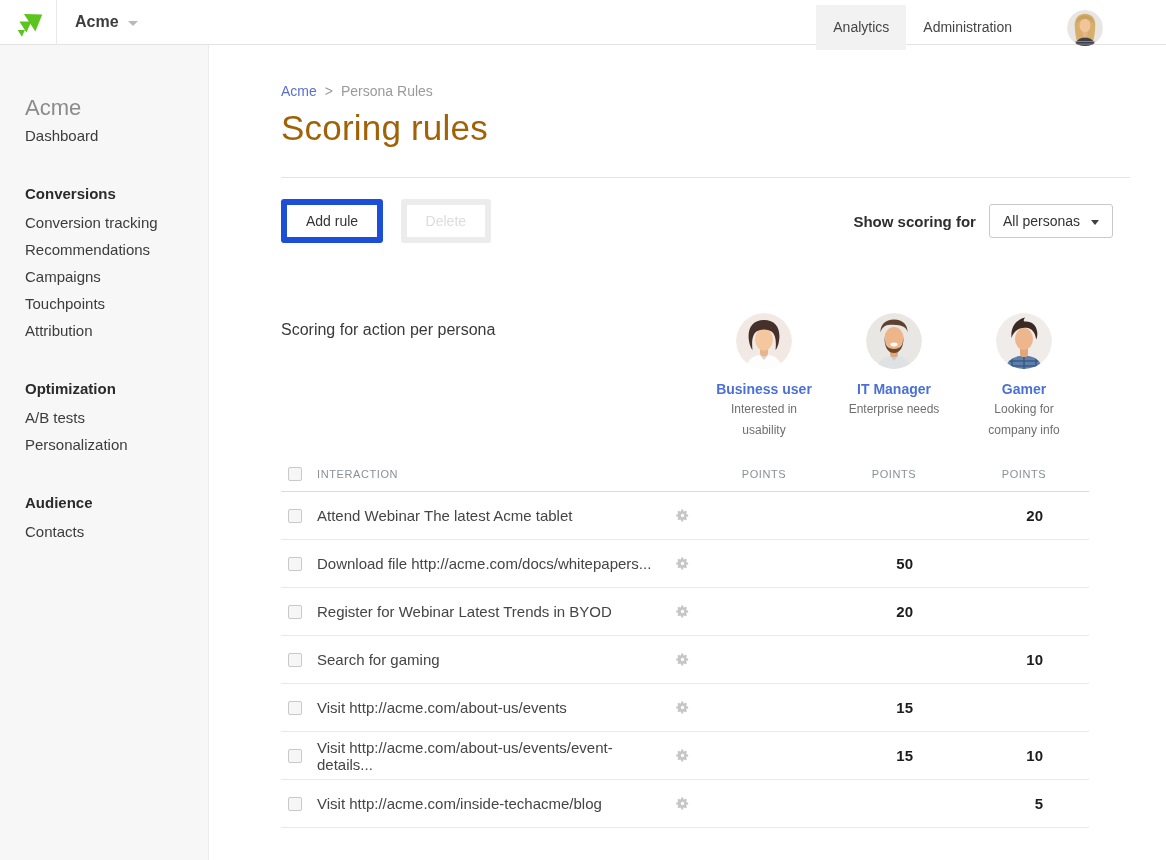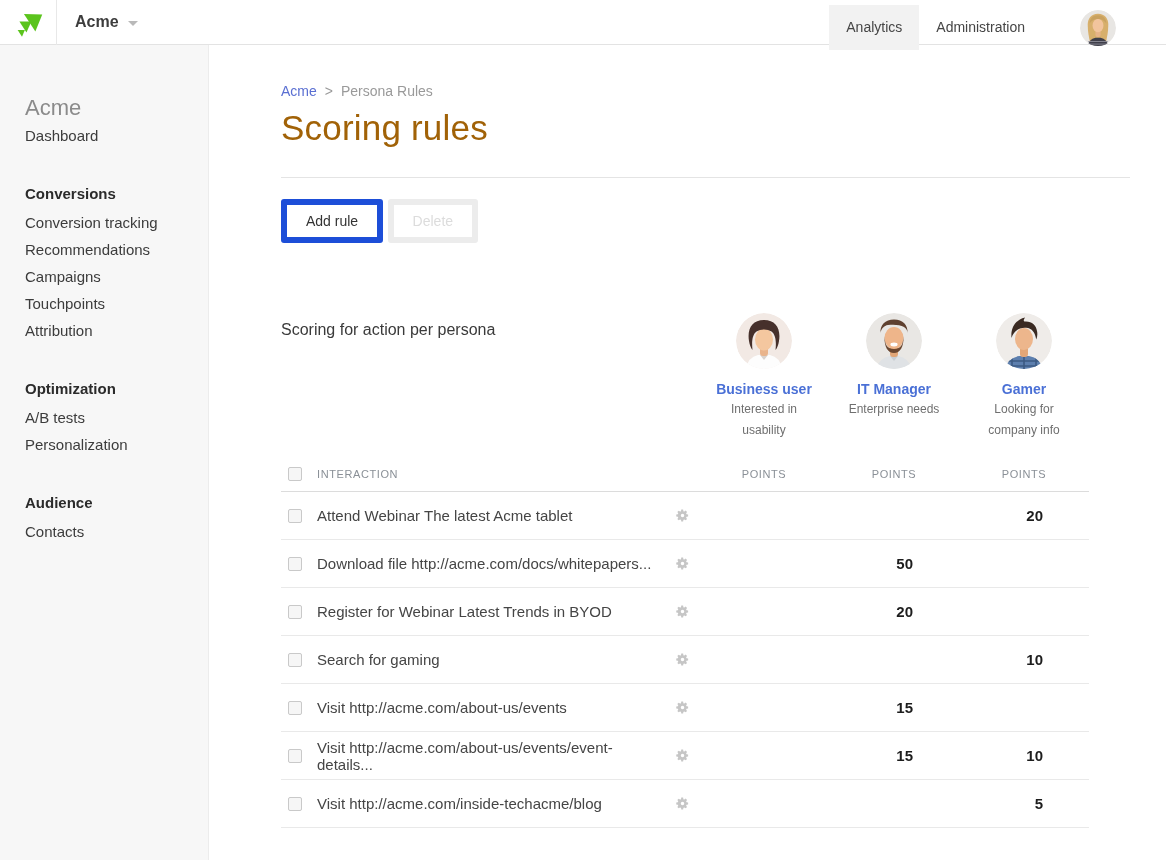--- a/index.html
+++ b/index.html
@@ -4,21 +4,21 @@
 <style>
   * { margin:0; padding:0; box-sizing:border-box; }
   html,body { width:1166px; height:860px; background:#fff; font-family:"Liberation Sans", sans-serif; color:#3f3f3f; }
 
   
   .topbar { height:45px; background:#fff; border-bottom:1px solid #e3e3e3; display:flex; align-items:center; position:relative; }
   .logo-box { width:57px; height:45px; display:flex; align-items:center; justify-content:center; border-right:1px solid #e8e8e8; cursor:pointer; }
   .org { display:flex; align-items:center; margin-left:18px; cursor:pointer; }
   .org-name { font-size:16px; font-weight:700; color:#3d3d3d; }
   .caret-sm { width:0; height:0; border-left:5px solid transparent; border-right:5px solid transparent; border-top:5px solid #b9b9b9; margin-left:9px; margin-top:2px; }
-  .topnav { position:absolute; right:0; top:0; height:55px; display:flex; align-items:center; padding-right:26px; }
+  .topnav { position:absolute; right:0; top:0; height:55px; display:flex; align-items:center; padding-right:39px; }
   .topnav-item { height:45px; line-height:45px; padding:0 17px; font-size:14px; color:#454545; cursor:pointer; }
   .topnav-item.active { background:#f2f2f2; }
   .avatar-top { width:36px; height:36px; border-radius:50%; overflow:hidden; margin-left:38px; margin-right:24px; cursor:pointer; flex:none; }
 
   
   .shell { display:flex; height:815px; }
   .sidebar { width:209px; background:#f7f7f7; border-right:1px solid #ececec; padding-top:50px; flex:none; }
   .side-title { font-size:22px; color:#8b8b8b; font-weight:400; padding-left:25px; }
   .side-dash { margin-top:36px; }
   .side-section { margin-top:31px; }
@@ -30,21 +30,21 @@
   .main { flex:1; padding:38px 36px 0 72px; }
   .content { width:849px; }
   .breadcrumb { font-size:14px; color:#9a9a9a; }
   .breadcrumb a { color:#5a6fd2; text-decoration:none; cursor:pointer; }
   .bc-sep { margin:0 8px; color:#9a9a9a; }
   h1.page-title { font-size:35px; font-weight:400; color:#a16207; margin-top:9px; letter-spacing:0.2px; }
   .title-rule { border-bottom:1px solid #e4e4e4; margin-top:29px; }
 
   .toolbar { margin-top:21px; display:flex; align-items:center; justify-content:space-between; }
   .btn { font-family:inherit; font-size:14px; background:#fff; border:6px solid #1d4ed8; border-radius:3px; padding:8px 19px; color:#333; cursor:pointer; }
-  .btn + .btn { }
+  .btn + .btn { margin-left:13px; }
   .btn.disabled { border-color:#ececec; color:#dcdcdc; cursor:default; }
   .filter { display:flex; align-items:center; margin-right:17px; }
   .filter-label { font-size:15px; font-weight:700; color:#2e2e2e; margin-right:13px; }
   .select { display:flex; align-items:center; border:1px solid #c9c9c9; border-radius:3px; background:#fff; padding:8px 13px; font-size:14px; color:#333; cursor:pointer; }
   .select .caret-sm { border-top-color:#3f3f3f; border-left-width:4px; border-right-width:4px; border-top-width:5px; margin-left:11px; }
 
   
   .rules { width:808px; }
   .persona-row { display:flex; margin-top:70px; }
   .persona-lead { flex:1; font-size:16px; color:#3a3a3a; padding-top:8px; }
@@ -137,20 +137,27 @@
       <div class="breadcrumb">
         <a>Acme</a><span class="bc-sep">&gt;</span><span>Persona Rules</span>
       </div>
       <h1 class="page-title">Scoring rules</h1>
       <div class="title-rule"></div>
 
       <div class="toolbar">
         <div>
           <button class="btn">Add rule</button>
           <button class="btn disabled">Delete</button>
+        </div>
+        <div class="filter">
+          <span class="filter-label">Show scoring for</span>
+          <div class="select">
+            <span>All personas</span>
+            <span class="caret-sm"></span>
+          </div>
         </div>
       </div>
 
       <div class="rules">
 
         <div class="persona-row">
           <div class="persona-lead">Scoring for action per persona</div>
 
           <div class="persona-col">
             <div class="avatar-lg">

